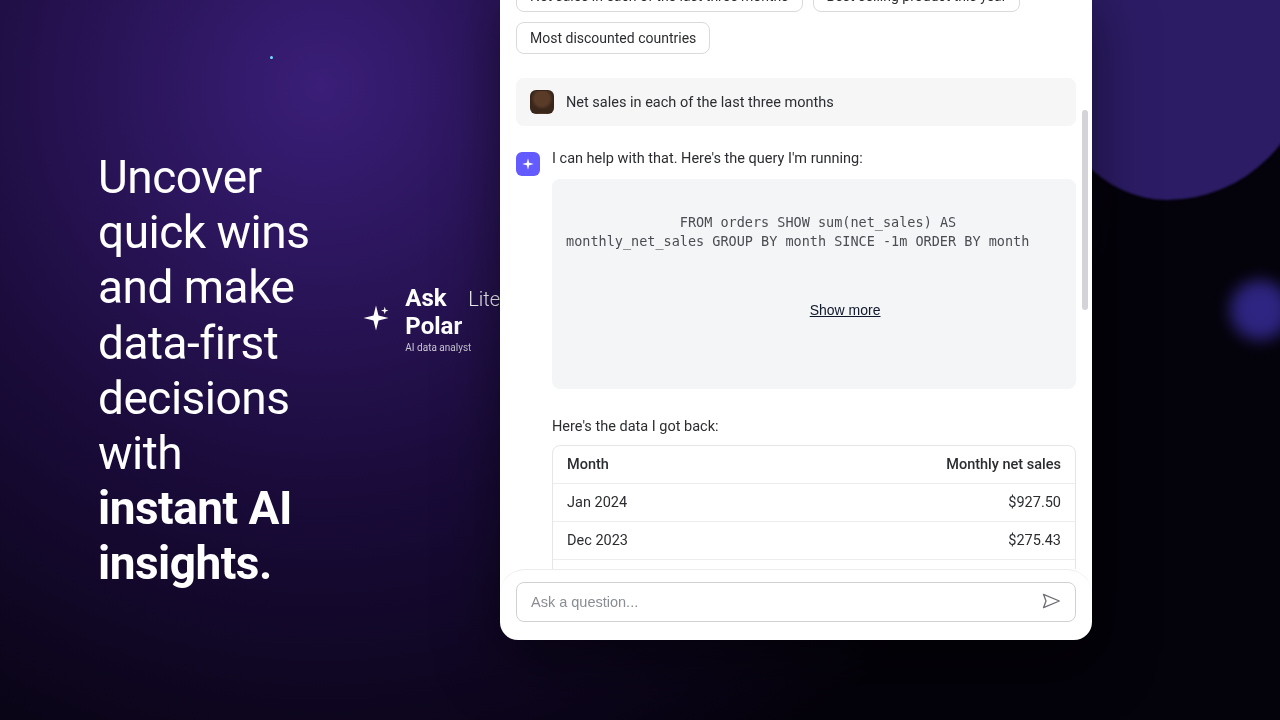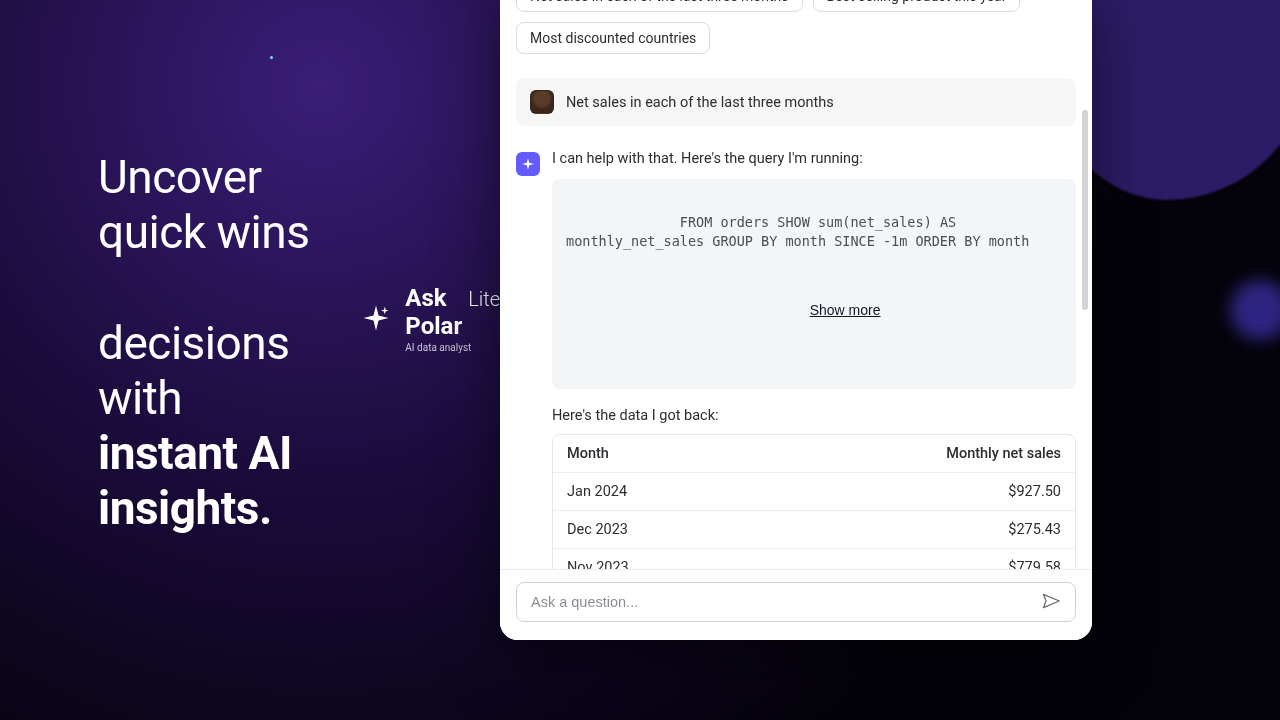--- a/index.html
+++ b/index.html
@@ -120,39 +120,40 @@
     font-size:13.5px; color:#4a4d52;
     line-height:1.45;
     white-space: pre-wrap;
   }
   .show-more {
     text-align:center; margin-top:8px;
     font-family: -apple-system, sans-serif;
     font-size:14px;
   }
   .show-more a { color:#0f172a; text-decoration: underline; cursor:pointer;}
-  .subtext { margin-top:18px; font-size:14.5px; color:#2b2d31;}
+  .subtext { margin-top:29px; font-size:14.5px; color:#2b2d31;}
   .data-table {
     margin-top:10px;
     border:1px solid #e5e6e8;
     border-radius:8px;
     overflow:hidden;
     font-size:14.5px;
   }
   .data-table .row {
     display:flex; justify-content:space-between;
     padding:10px 14px;
     border-top:1px solid #eceded;
   }
   .data-table .row:first-child { border-top:none; font-weight:500; color:#2b2d31;}
   .data-table .row.header { font-weight:500; }
   .composer {
     border-top:1px solid #ececee;
     padding:12px 16px 18px 16px;
     background:#fff;
+    border-radius:25px;
   }
   .composer-field {
     display:flex; align-items:center;
     border:1px solid #cfd1d5;
     border-radius:8px;
     padding:0 10px 0 14px;
     height:40px;
   }
   .composer-field input {
     flex:1; border:none; outline:none; font-size:14.5px; color:#333;
@@ -175,21 +176,21 @@
     <div class="dot" style="top:32px; left:500px; background:#72d9ff;"></div>
     <div class="dot" style="top:34px; left:524px; background:#4b3be6;"></div>
     <div class="dot" style="top:56px; left:270px; background:#6fe0ff; width:3px;height:3px;"></div>
   </div>
 </div>
 
 <div class="layout">
   <div class="left">
     <h1 class="headline">
       <span>Uncover quick wins</span><br>
-      <br>
+      <span>and make data-first</span><br>
       <span>decisions with</span><br>
       <b>instant AI insights.</b>
     </h1>
 
     <div class="brand">
       <div class="brand-logo">
         <svg width="30" height="30" viewBox="0 0 24 24" fill="none">
           <path d="M12 2 L14 10 L22 12 L14 14 L12 22 L10 14 L2 12 L10 10 Z" fill="#fff"></path>
           <path d="M19 3 L19.7 5.3 L22 6 L19.7 6.7 L19 9 L18.3 6.7 L16 6 L18.3 5.3 Z" fill="#fff"></path>
         </svg>

